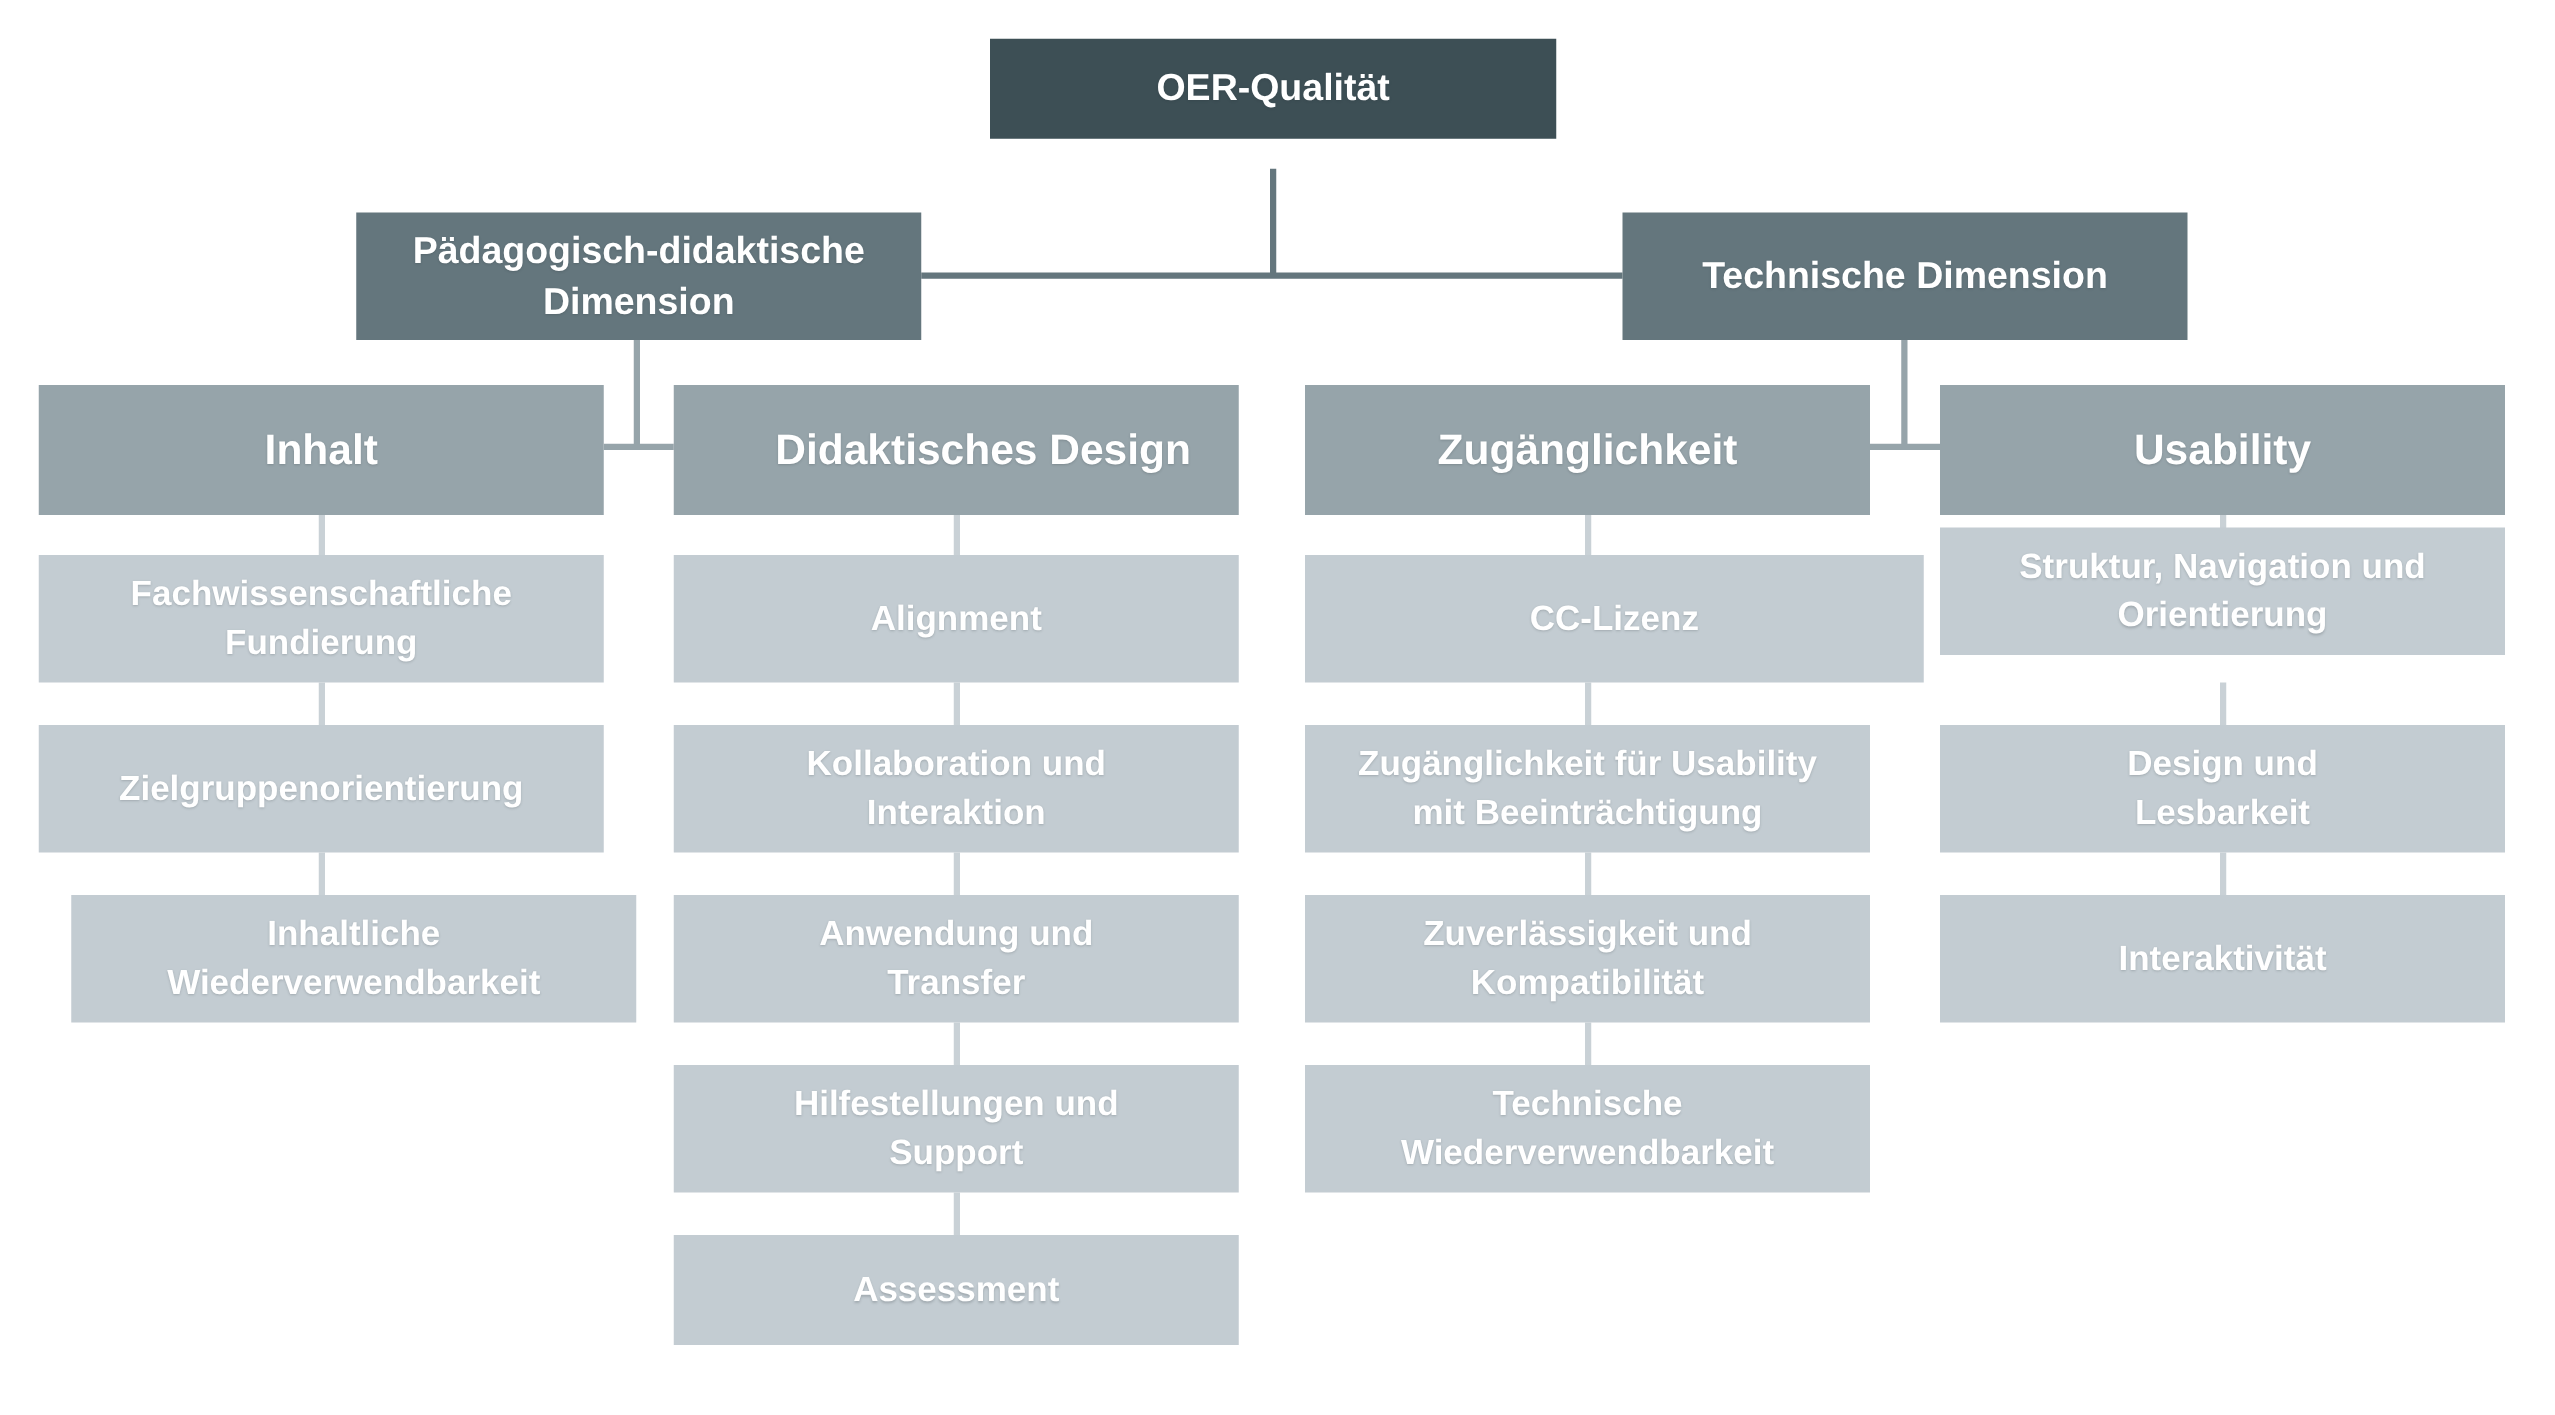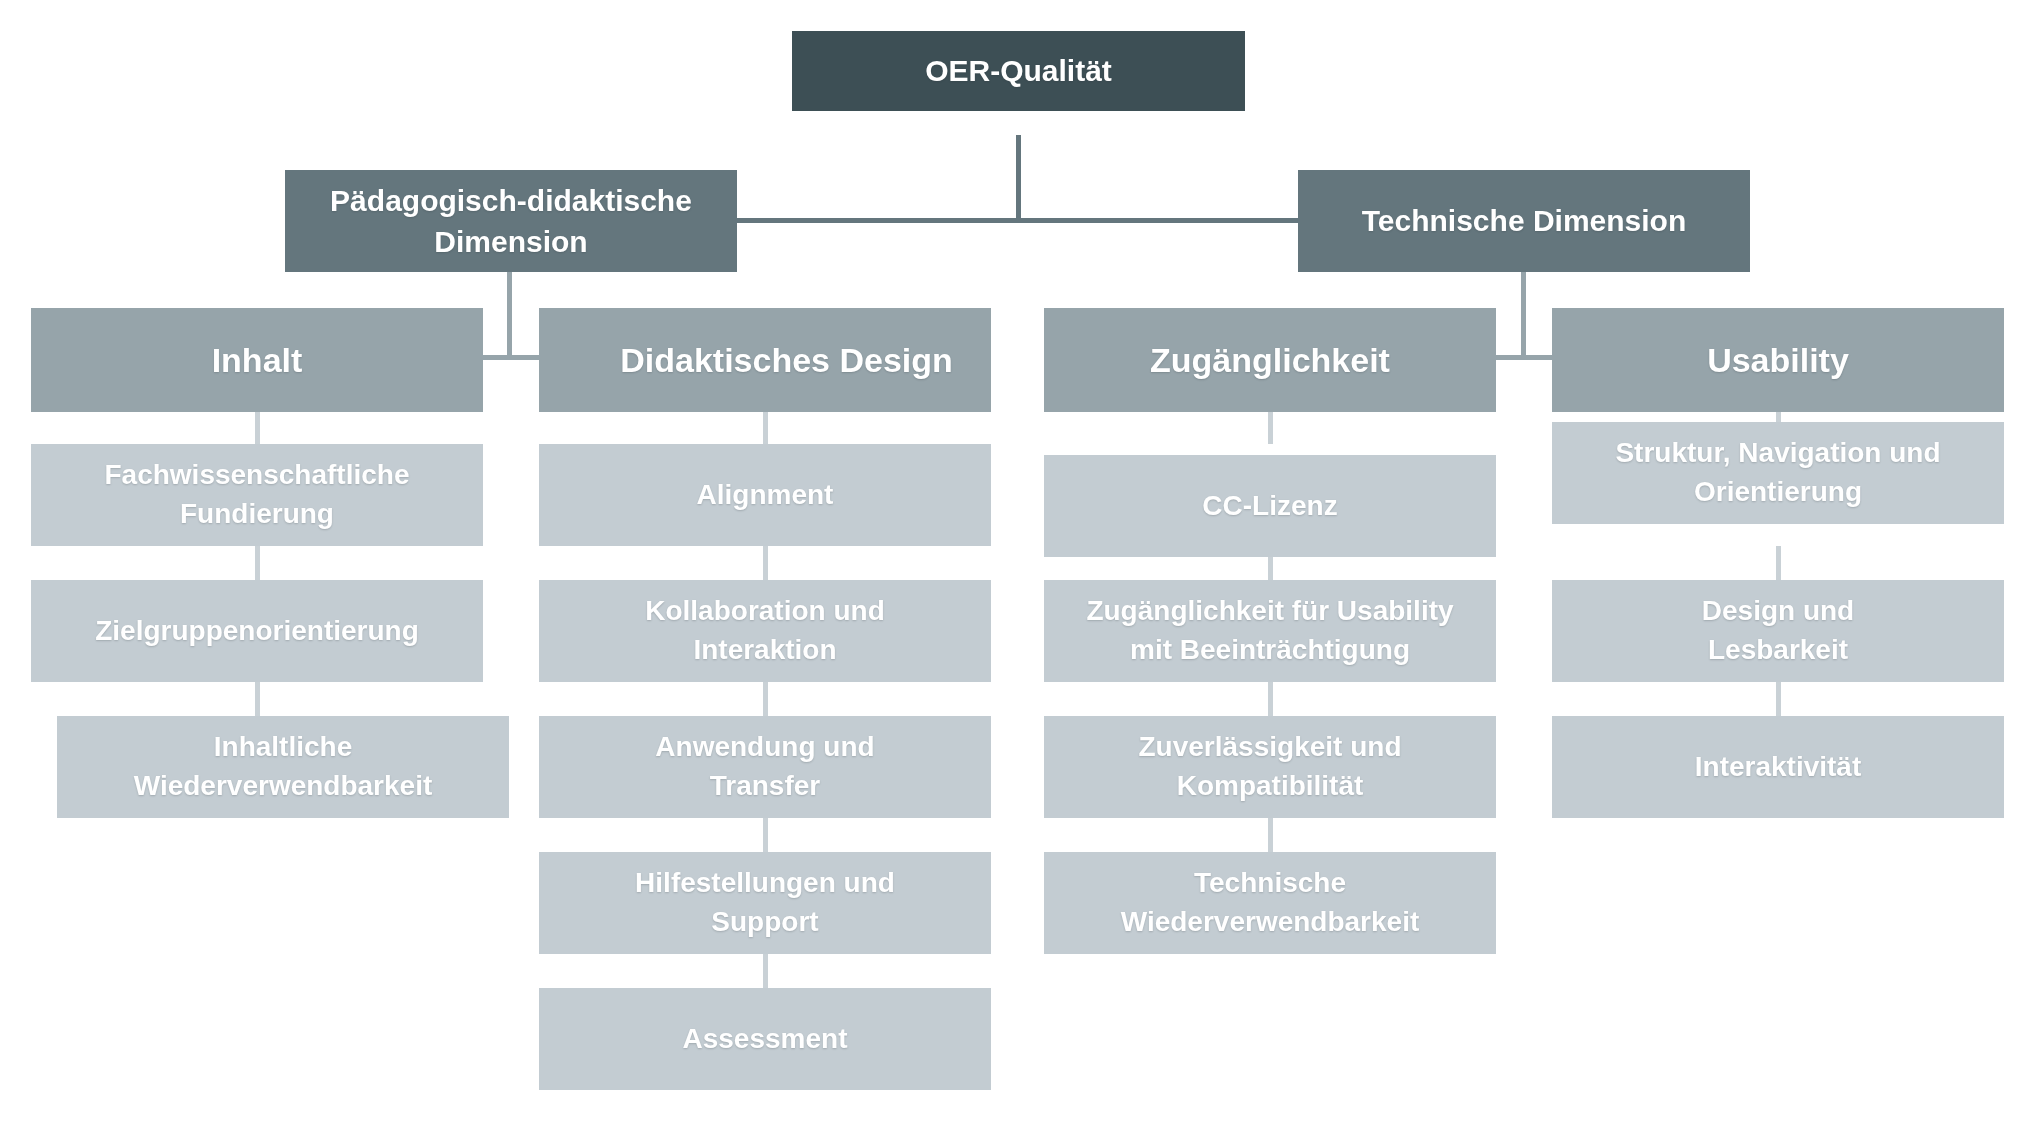--- a/index.html
+++ b/index.html
@@ -122,25 +122,25 @@
 Interaktion</span>
   </div>
   <div class="box lv4" style="left:539px; top:716px; width:452px; height:102px;">
     <span>Anwendung und
 Transfer</span>
   </div>
   <div class="box lv4" style="left:539px; top:852px; width:452px; height:102px;">
     <span>Hilfestellungen und
 Support</span>
   </div>
-  <div class="box lv4" style="left:539px; top:988px; width:452px; height:102px;">
+  <div class="box lv4" style="left:539px; top:988px; width:452px; height:88px;">
     <span>Assessment</span>
   </div>
 
-  <div class="box lv4" style="left:1044px; top:444px; width:452px; height:102px;margin-top:11px;">
+  <div class="box lv4" style="left:1044px; top:444px; width:495px; height:102px;">
     <span>CC-Lizenz</span>
   </div>
   <div class="box lv4" style="left:1044px; top:580px; width:452px; height:102px;">
     <span>Zugänglichkeit für Usability
 mit Beeinträchtigung</span>
   </div>
   <div class="box lv4" style="left:1044px; top:716px; width:452px; height:102px;">
     <span>Zuverlässigkeit und
 Kompatibilität</span>
   </div>

